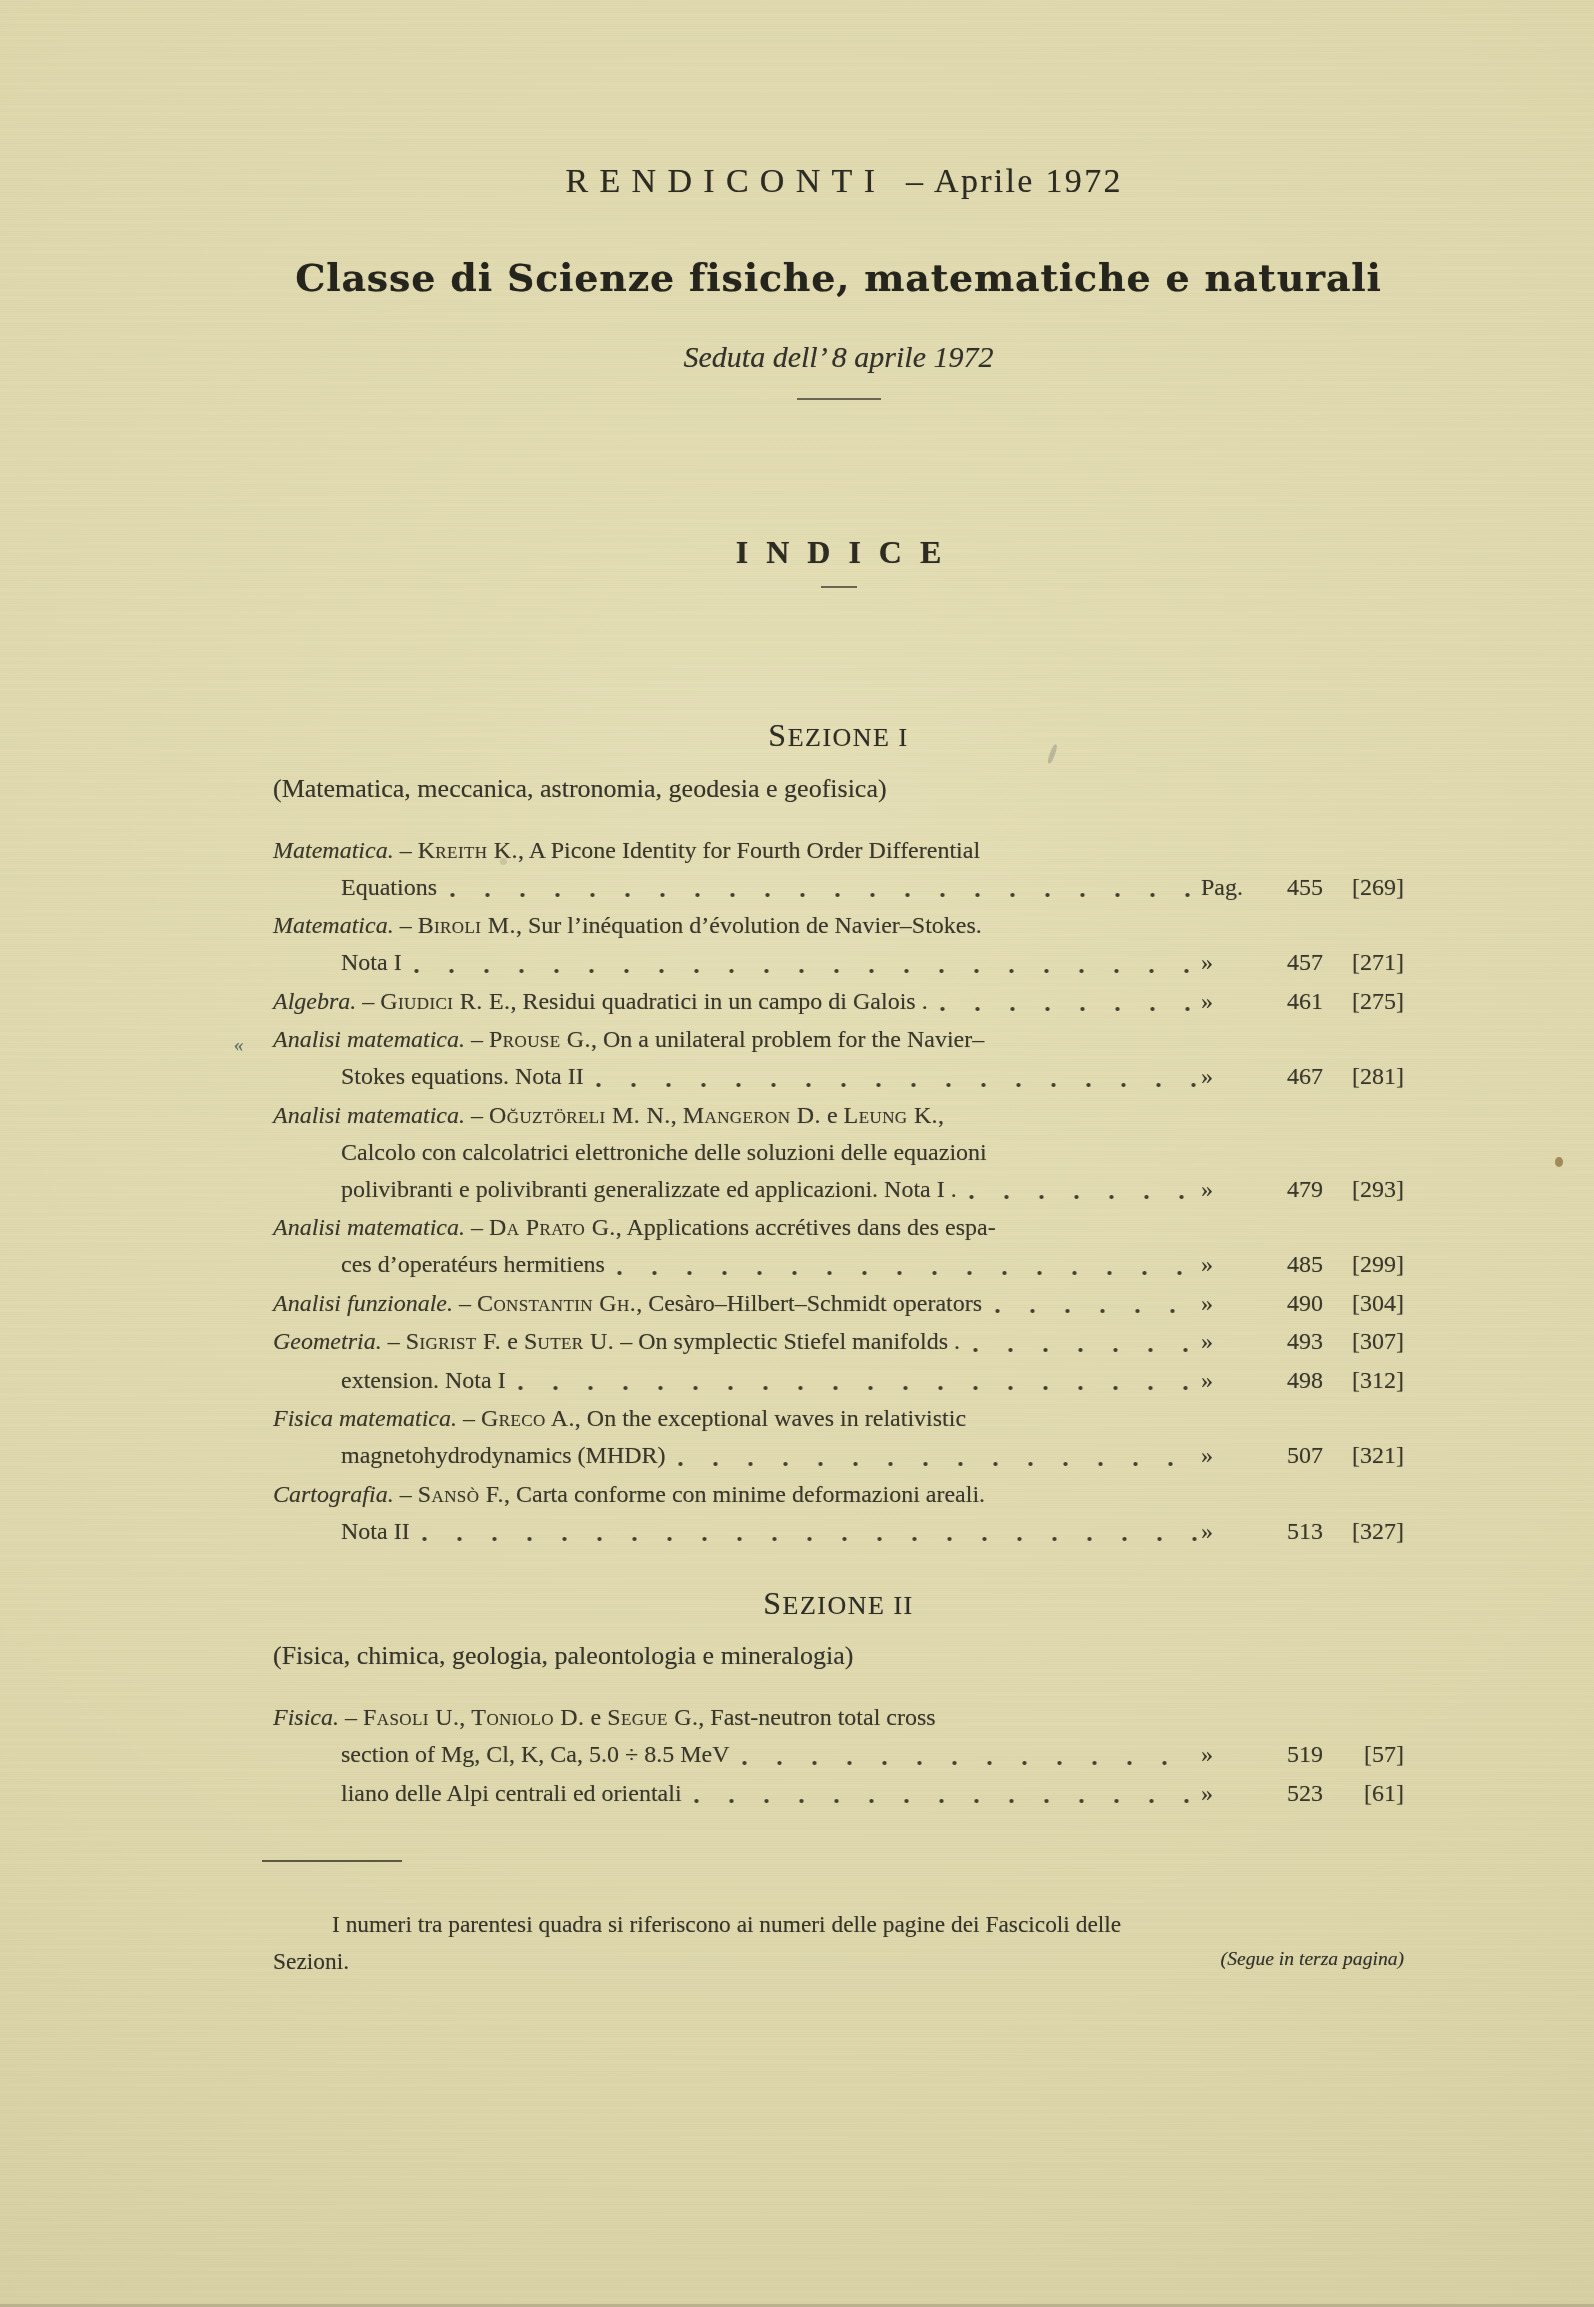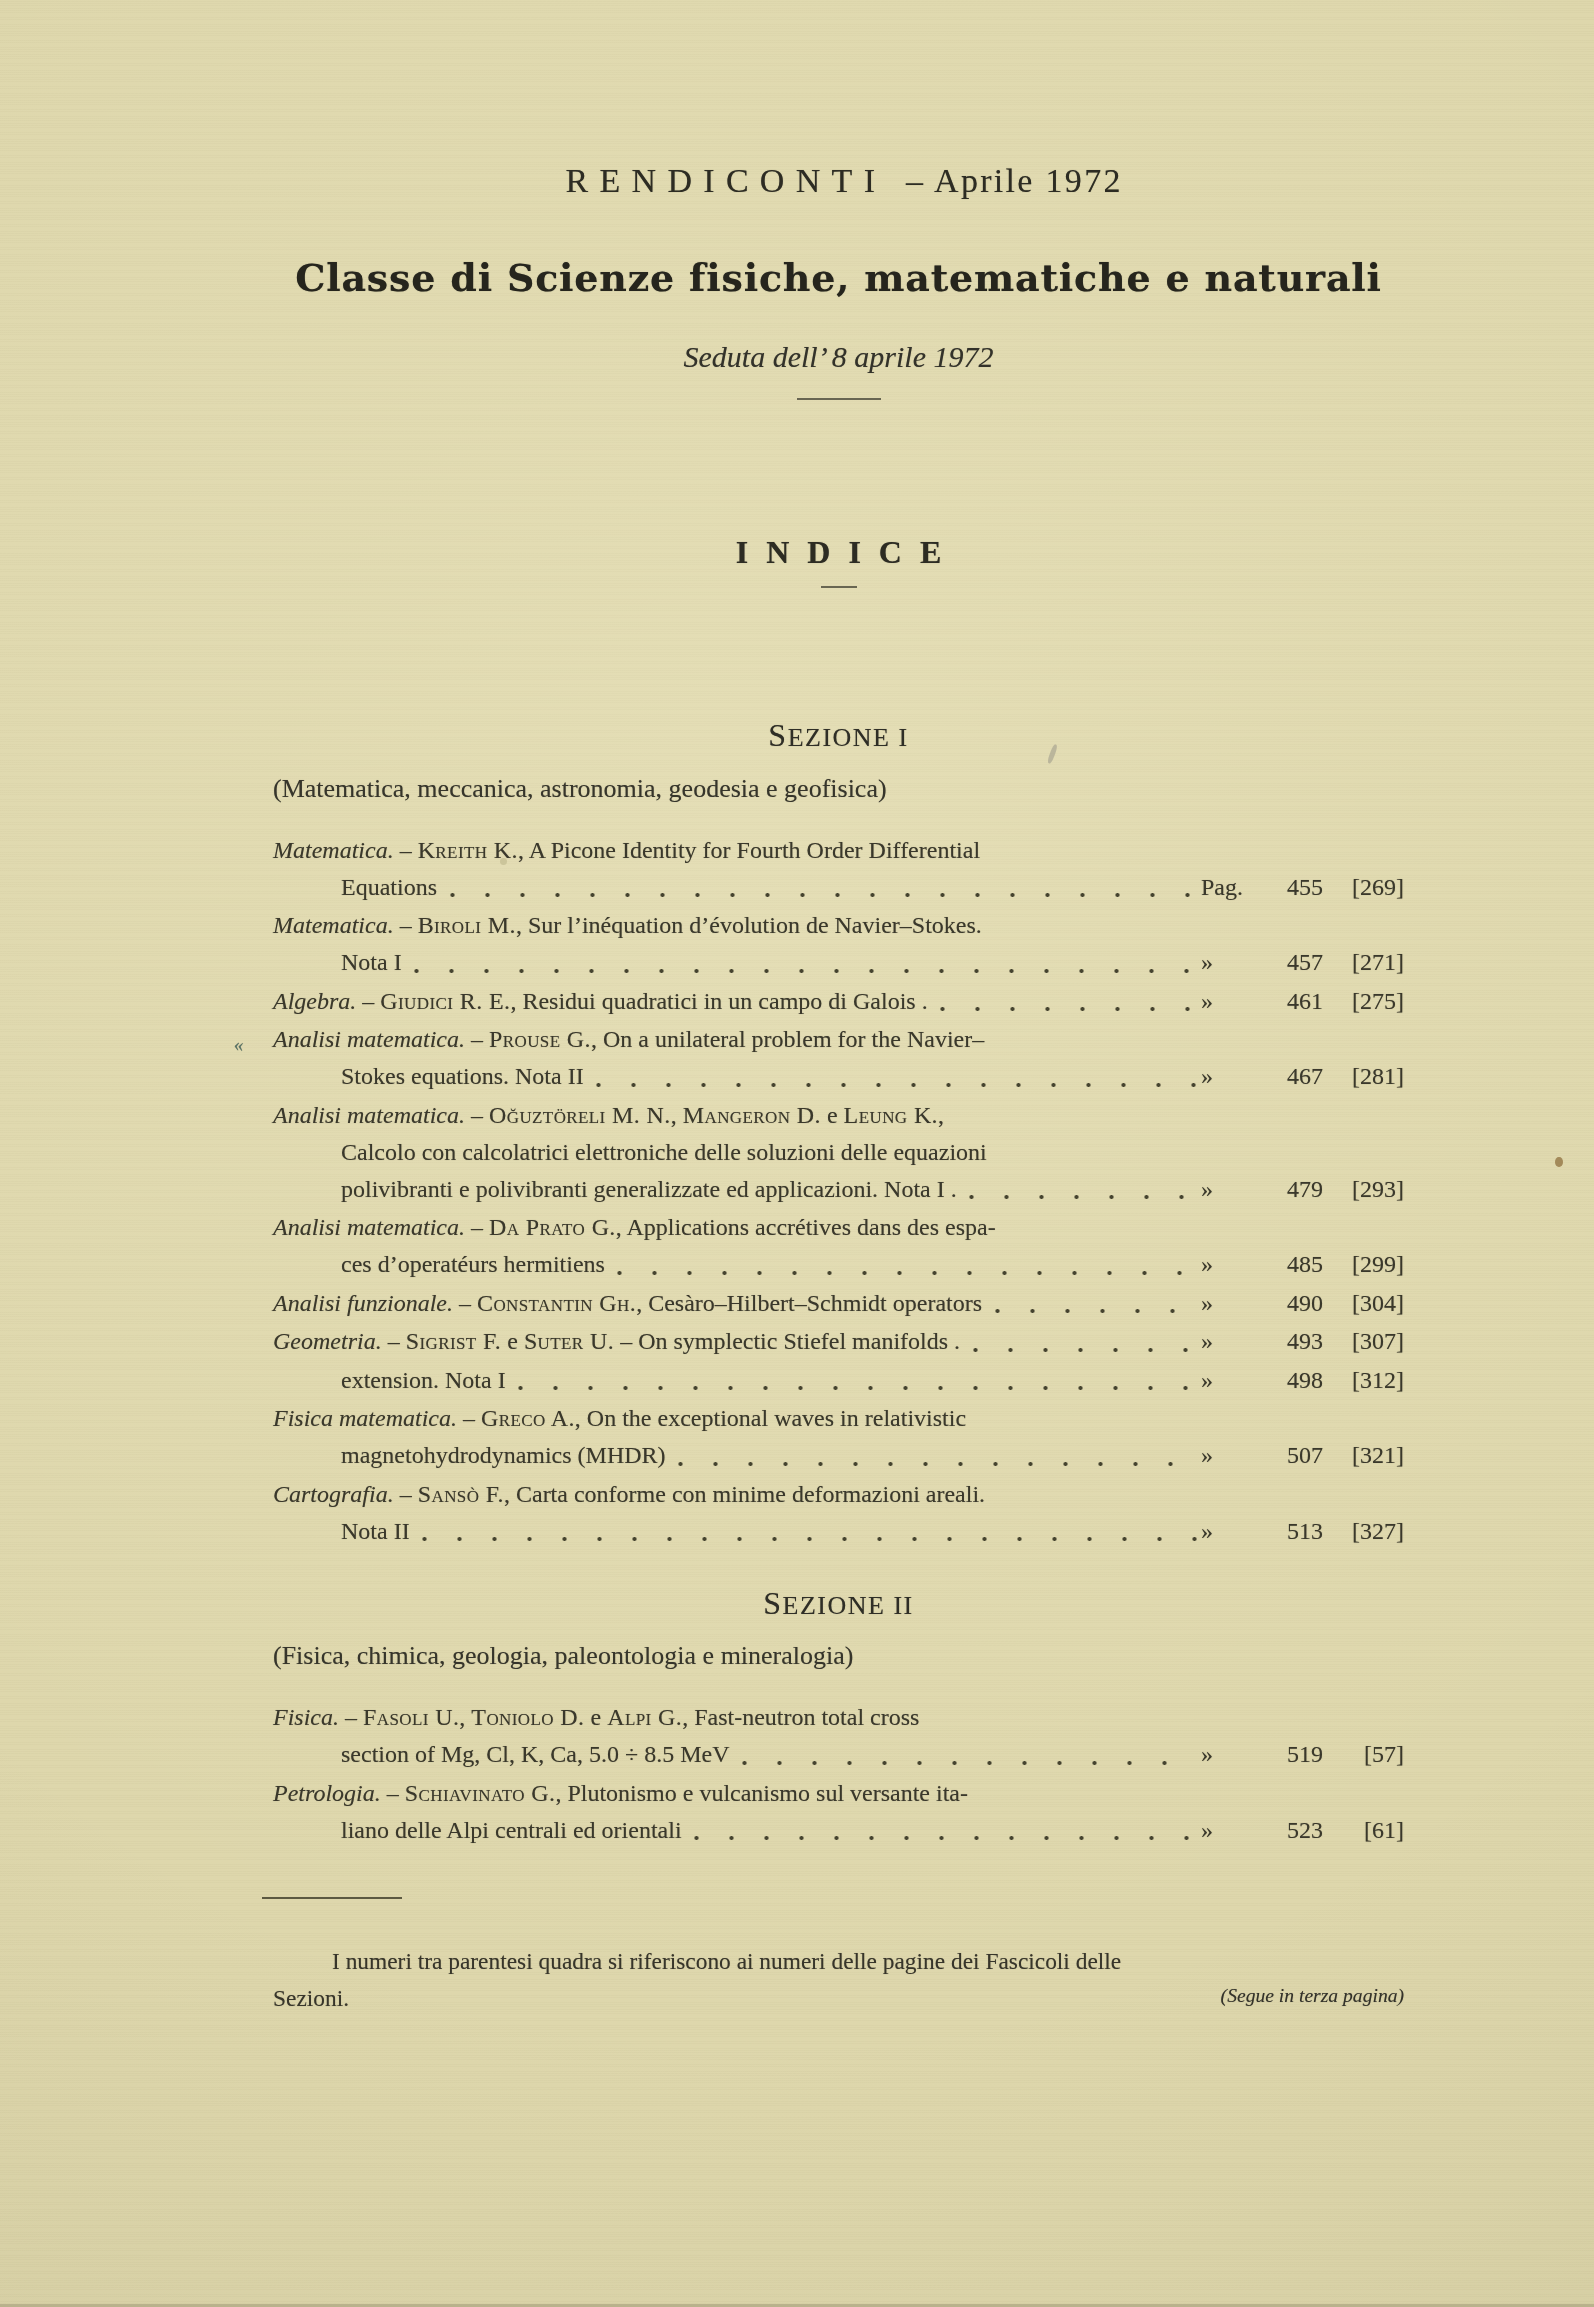--- a/index.html
+++ b/index.html
@@ -223,31 +223,30 @@
                 <span class="bracket">[327]</span>
               </div>
             </div>
           </div>
         </div>
         <div class="section">
           <div class="section-title">SEZIONE II</div>
           <div class="section-subtitle">(Fisica, chimica, geologia, paleontologia e mineralogia)</div>
           <div class="entries">
             <div class="entry">
-              <div class="line"><span class="cat">Fisica.</span><span class="t"> – </span><span class="sc">Fasoli U.</span><span class="t">, </span><span class="sc">Toniolo D.</span><span class="t"> e </span><span class="sc">Alpi G.</span><span class="t">, Fast-neutron total cross</span></div>
+              <div class="line"><span class="cat">Fisica.</span><span class="t"> – </span><span class="sc">Fasoli U.</span><span class="t">, </span><span class="sc">Toniolo D.</span><span class="t"> e </span><span class="sc">Segue G.</span><span class="t">, Fast-neutron total cross</span></div>
               <div class="line cont last">
                 <span class="t">section of Mg, Cl, K, Ca, 5.0 ÷ 8.5 MeV</span>
                 <span class="leader"></span>
                 <span class="ref">»</span>
                 <span class="pnum">519</span>
                 <span class="bracket">[57]</span>
               </div>
             </div>
             <div class="entry">
-              <div class="line"><span class="cat">Petrologia.</span><span class="t"> – </span><span class="sc">Schiavinato G.</span><span class="t">, Plutonismo e vulcanismo sul versante ita-</span></div>
               <div class="line cont last">
                 <span class="t">liano delle Alpi centrali ed orientali</span>
                 <span class="leader"></span>
                 <span class="ref">»</span>
                 <span class="pnum">523</span>
                 <span class="bracket">[61]</span>
               </div>
             </div>
           </div>
         </div>

